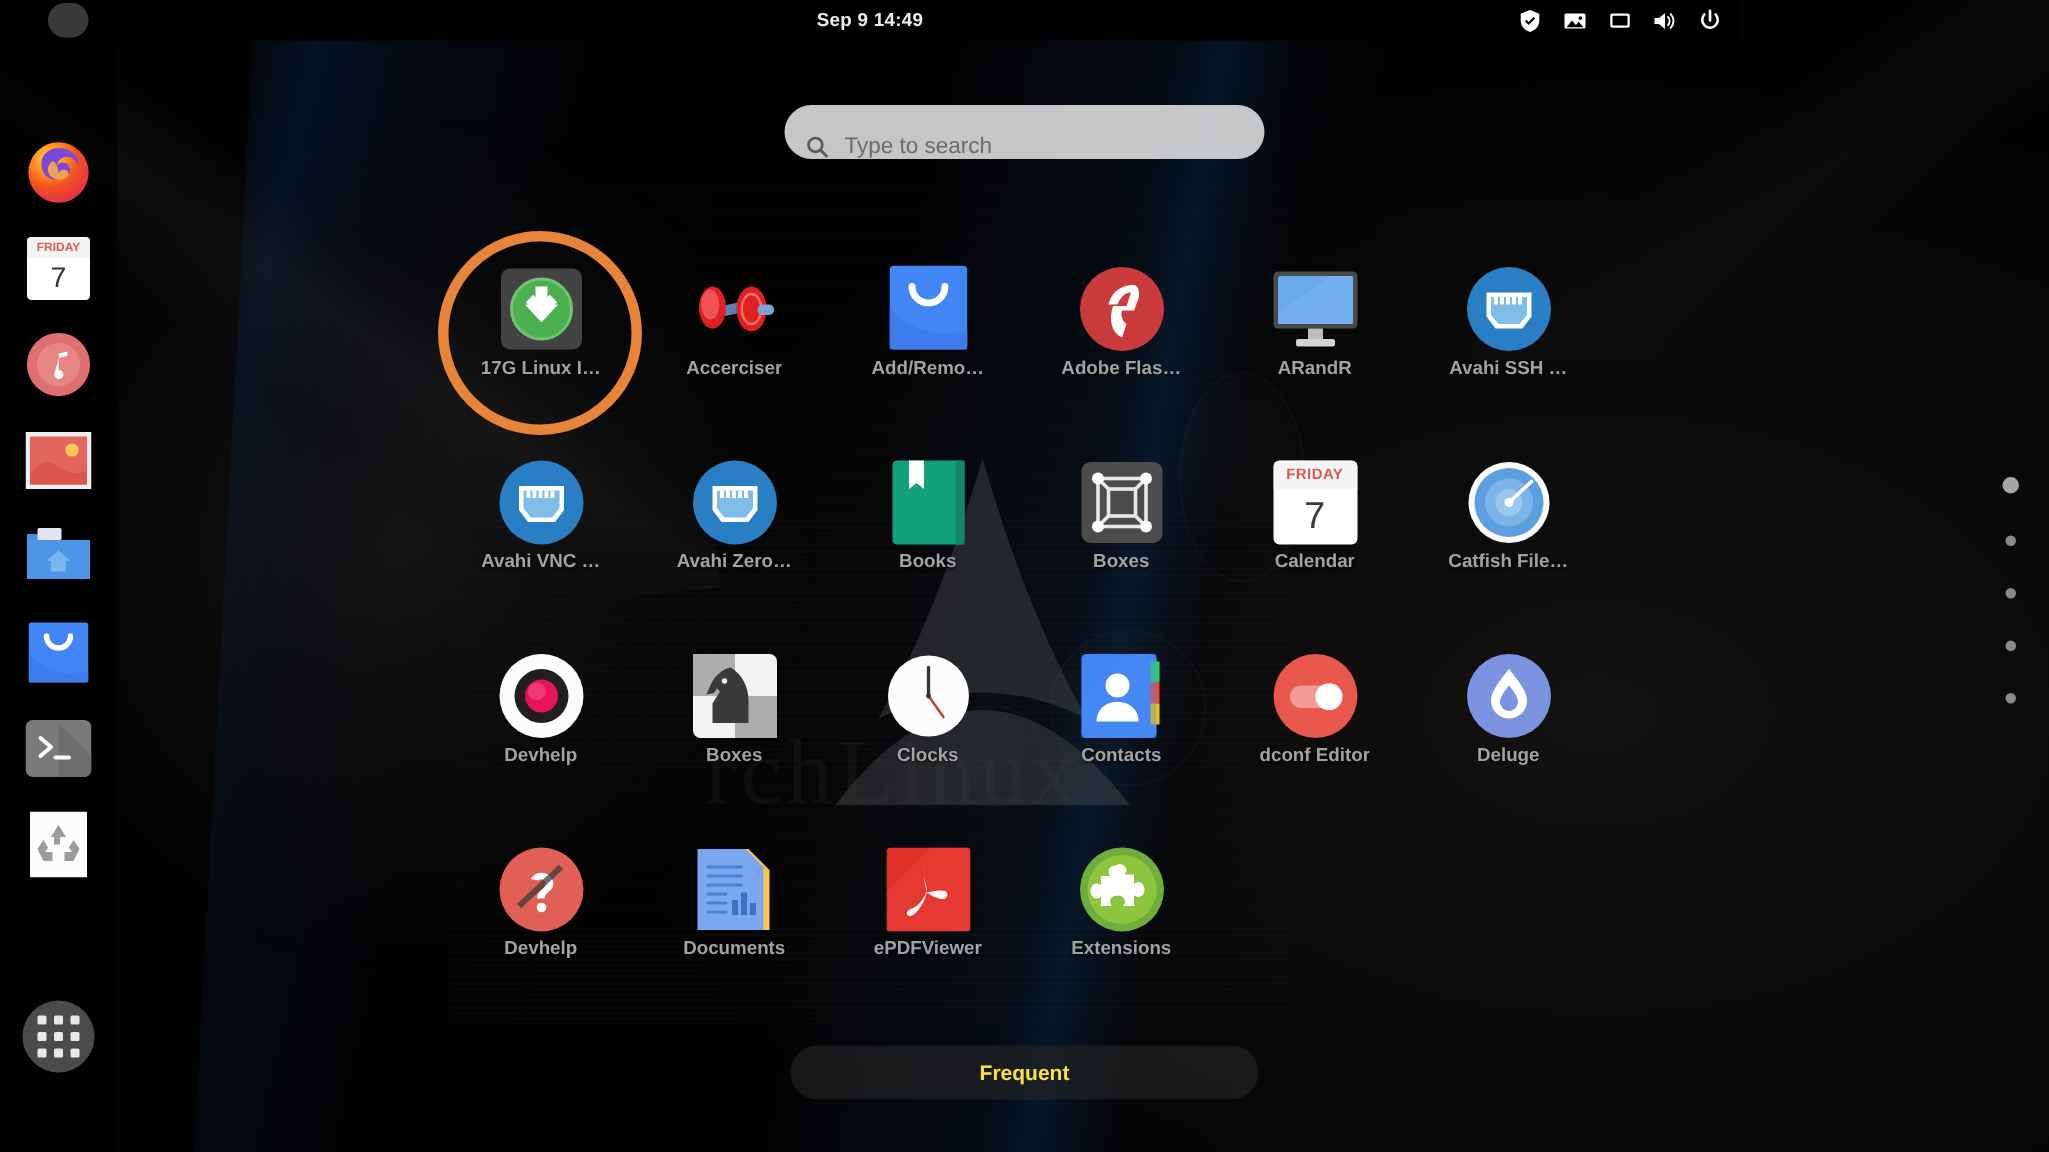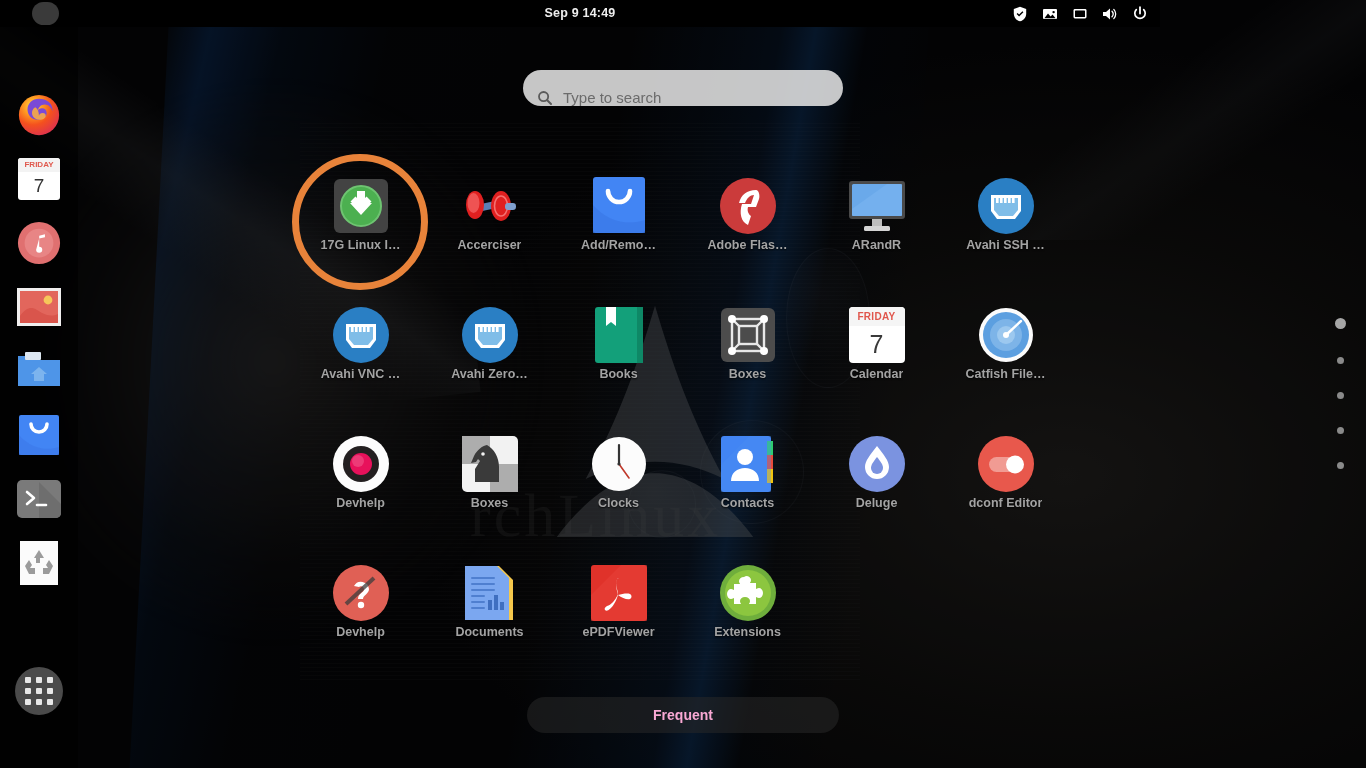--- a/index.html
+++ b/index.html
@@ -175,21 +175,21 @@
 
   
   #viewselector {
     position:absolute; left:527px; top:697px; width:312px; height:36px;
     background: rgba(40,40,40,.55); border-radius:18px;
     display:flex; align-items:center; z-index: 30;
   }
   #viewselector .vs-btn {
     flex:1; height:36px; border-radius:18px;
     display:flex; align-items:center; justify-content:center;
-    font-size:14px; font-weight:bold; color:#f9a8d4;
+    font-size:14px; font-weight:bold; color:#fde047;
   }
   #viewselector .vs-btn.active { background:#4a90e0; color:#ffffff; }
 </style>
 </head>
 <body>
 
 <div id="desktop">
   <div class="wp-layer wp-base"></div>
   <div class="wp-layer wp-device"></div>
   <div class="wp-layer wp-grille"></div>
@@ -581,37 +581,37 @@
         <circle cx="26" cy="22" r="8" fill="#fff"></circle>
         <path d="M12 46c0-8 6-13 14-13s14 5 14 13z" fill="#fff"></path>
       </svg>
     </span>
     <span class="lbl">Contacts</span>
   </div>
 
   <div class="app">
     <span class="ic">
       <svg width="58" height="58" viewBox="0 0 58 58">
+        <circle cx="29" cy="29" r="28" fill="#e8584c"></circle>
+        <rect x="12" y="22" width="34" height="15" rx="7.5" fill="#f19b93"></rect>
+        <circle cx="38" cy="29.5" r="9" fill="#fff"></circle>
+      </svg>
+    </span>
+    <span class="lbl">dconf Editor</span>
+  </div>
+
+  <div class="app">
+    <span class="ic">
+      <svg width="58" height="58" viewBox="0 0 58 58">
         <circle cx="29" cy="29" r="28" fill="#7b93e0"></circle>
         <path d="M29 11c-7 9-12 15-12 21a12 12 0 0 0 24 0c0-6-5-12-12-21z" fill="#fff"></path>
         <path d="M29 22c-4 5-6 8-6 11a6 6 0 0 0 12 0c0-3-2-6-6-11z" fill="#7b93e0"></path>
       </svg>
     </span>
     <span class="lbl">Deluge</span>
-  </div>
-
-  <div class="app">
-    <span class="ic">
-      <svg width="58" height="58" viewBox="0 0 58 58">
-        <circle cx="29" cy="29" r="28" fill="#e8584c"></circle>
-        <rect x="12" y="22" width="34" height="15" rx="7.5" fill="#f19b93"></rect>
-        <circle cx="38" cy="29.5" r="9" fill="#fff"></circle>
-      </svg>
-    </span>
-    <span class="lbl">dconf Editor</span>
   </div>
 
   <div class="app">
     <span class="ic">
       <svg width="58" height="58" viewBox="0 0 58 58">
         <circle cx="29" cy="29" r="28" fill="#e06055"></circle>
         <path d="M22 22a8 8 0 0 1 15 3c0 5-6 6-6 10h-5c0-6 6-6 6-10a3 3 0 0 0-5-2z" fill="#fff"></path>
         <circle cx="29" cy="41" r="3.2" fill="#fff"></circle>
         <path d="M14 40 42 14" stroke="#3c3c3c" stroke-width="4" opacity=".75"></path>
       </svg>

